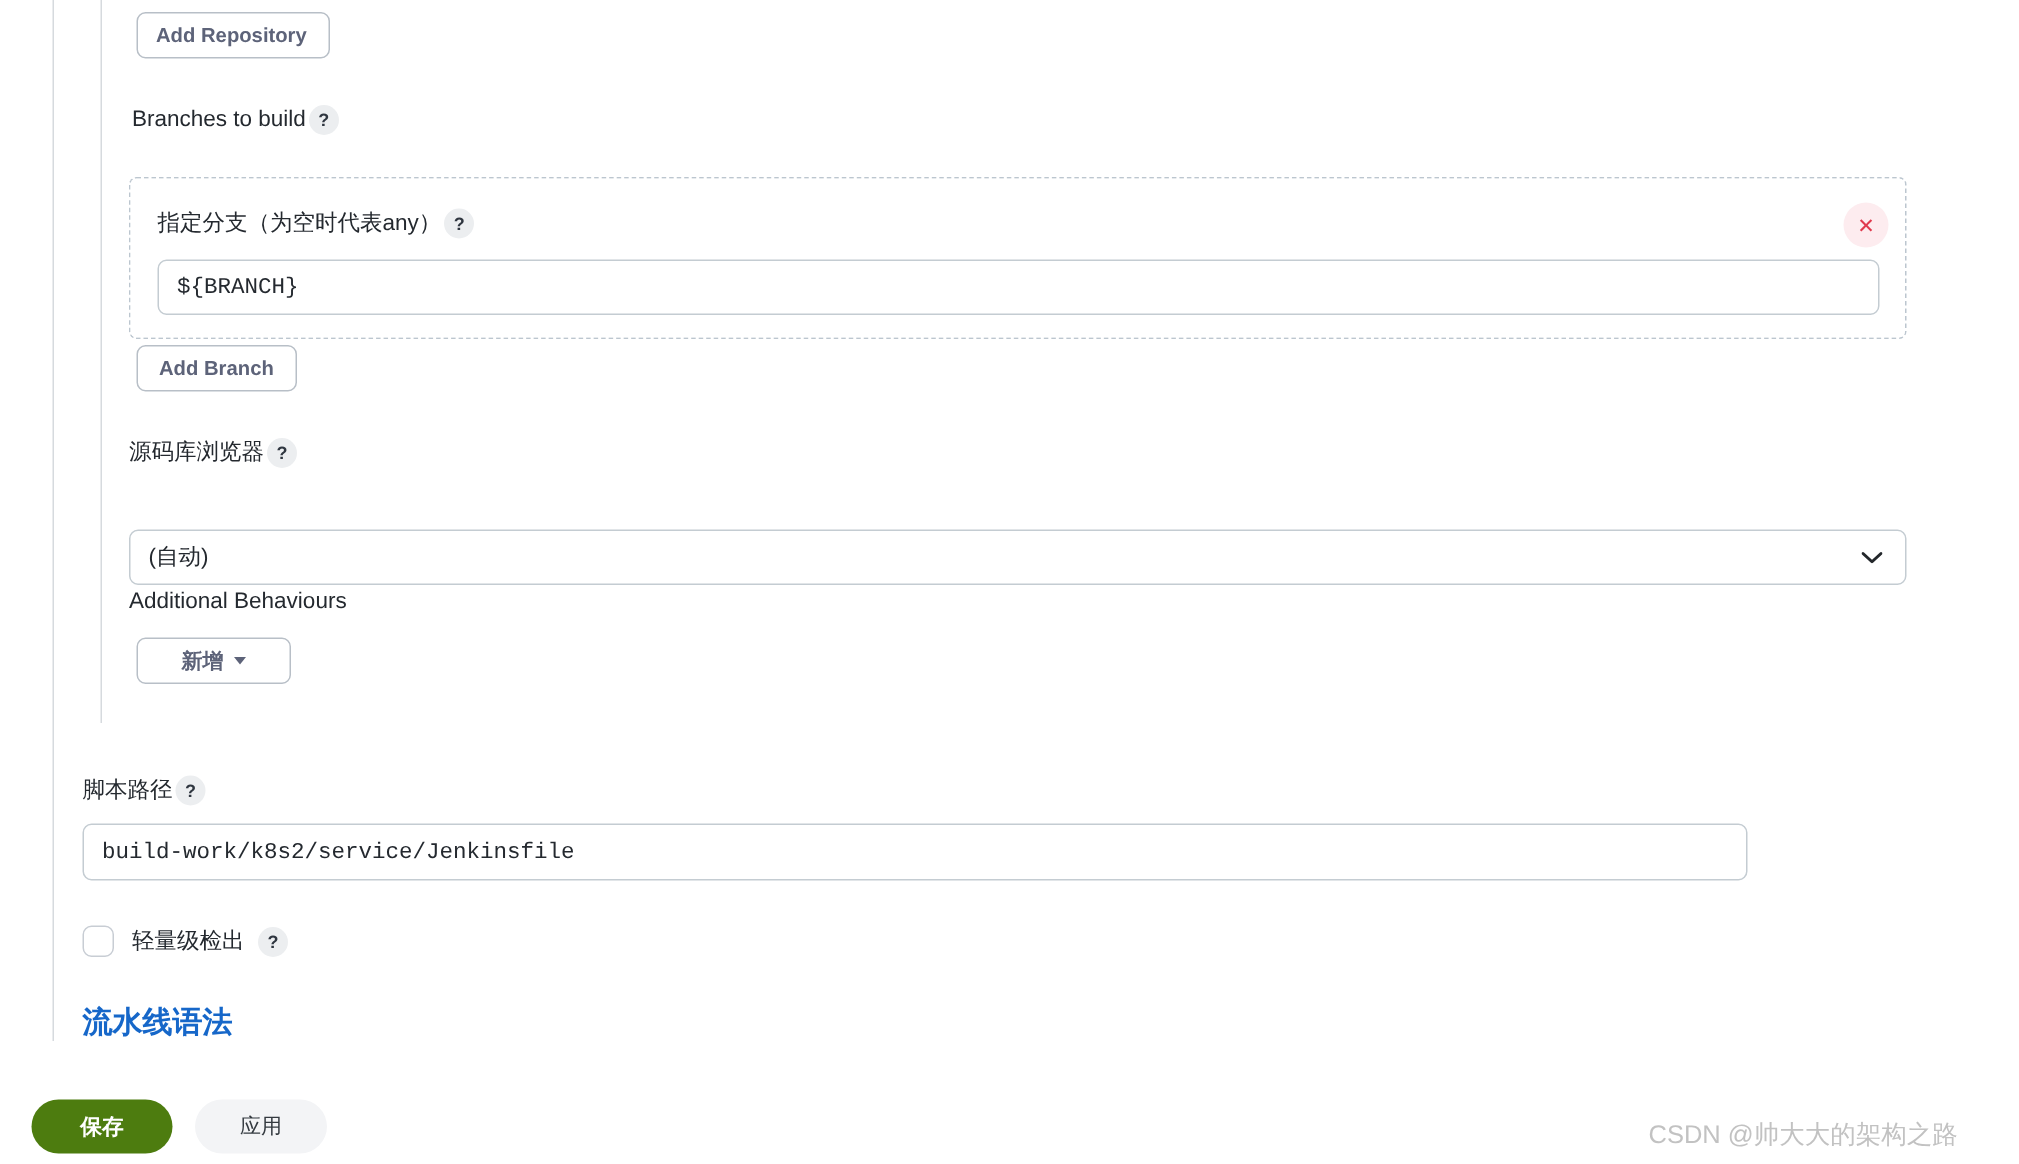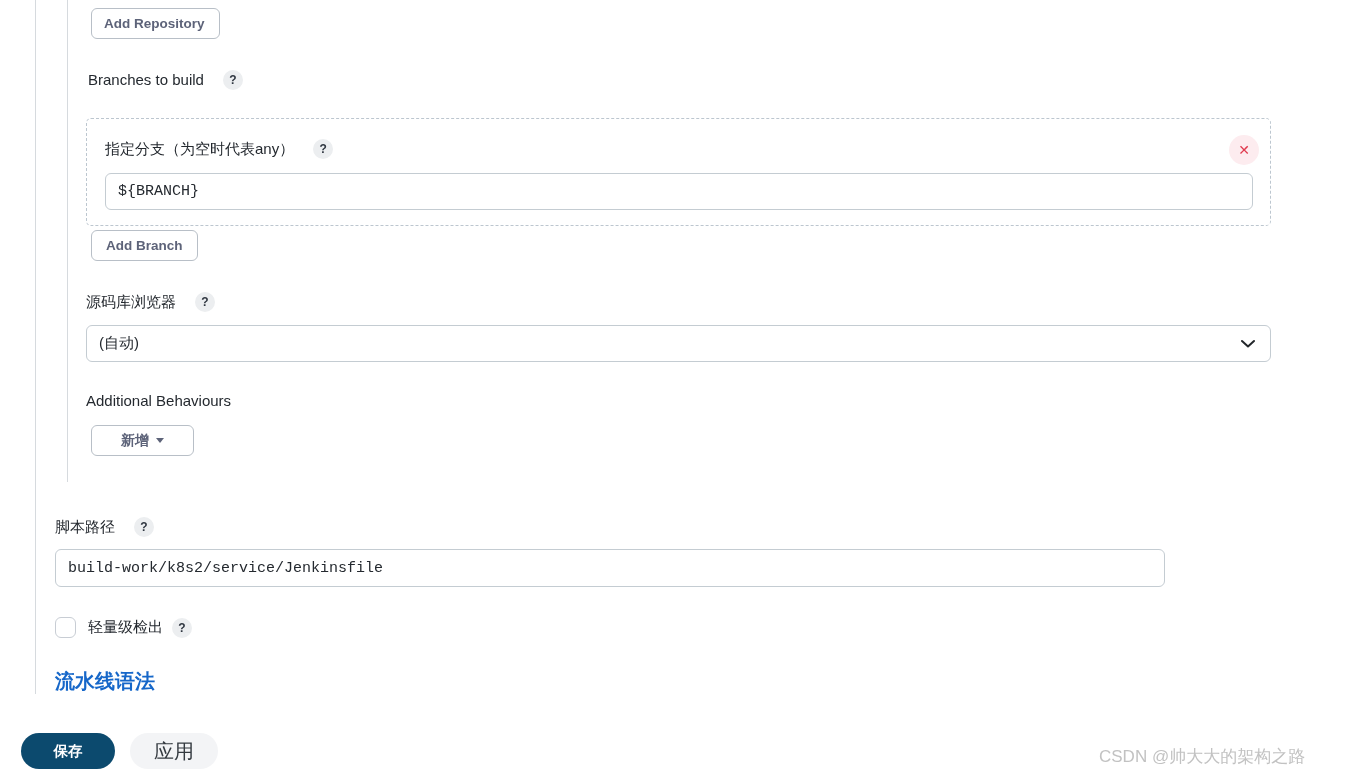--- a/index.html
+++ b/index.html
@@ -51,21 +51,21 @@
     vertical-align: middle;
     cursor: pointer;
     user-select: none;
   }
   .field-label {
     font-size: 15px;
     color: #24292f;
     line-height: 20px;
     display: flex;
     align-items: center;
-    gap: 19px;
+    gap: 2px;
   }
 
   .btn-outline {
     background: #ffffff;
     border: 1px solid #b8bfc7;
     border-radius: 6px;
     color: #5d6379;
     font-size: 13.5px;
     font-weight: bold;
     font-family: "Liberation Sans", "DejaVu Sans", sans-serif;
@@ -182,20 +182,21 @@
     height: 37px;
     border: 1px solid #c4ccd2;
     border-radius: 6px;
     background: #ffffff;
     font-size: 15px;
     color: #24292f;
     padding: 0 34px 0 12px;
     display: flex;
     align-items: center;
     cursor: pointer;
+    margin-top: 28px;
   }
 
   #additional-behaviours-label {
     position: absolute;
     left: 86px;
     top: 392px;
     font-size: 15px;
     color: #24292f;
   }
 
@@ -268,38 +269,38 @@
   }
 
   #save-btn {
     position: absolute;
     left: 21px;
     top: 733px;
     width: 94px;
     height: 36px;
     border: none;
     border-radius: 18px;
-    background: #0c4a6e;
+    background: #4d7c0f;
     color: #ffffff;
     font-size: 14.5px;
     font-weight: bold;
     font-family: "Liberation Sans", "DejaVu Sans", sans-serif;
     cursor: pointer;
   }
   #apply-btn {
     position: absolute;
     left: 130px;
     top: 733px;
     width: 88px;
     height: 36px;
     border: none;
     border-radius: 18px;
     background: #f3f4f6;
     color: #343a40;
-    font-size: 20px;
+    font-size: 14px;
     font-family: Liberation Serif, serif;
     cursor: pointer;
   }
 
   #watermark {
     position: absolute;
     left: 1099px;
     top: 745px;
     font-size: 17px;
     color: #c2c2c2;

